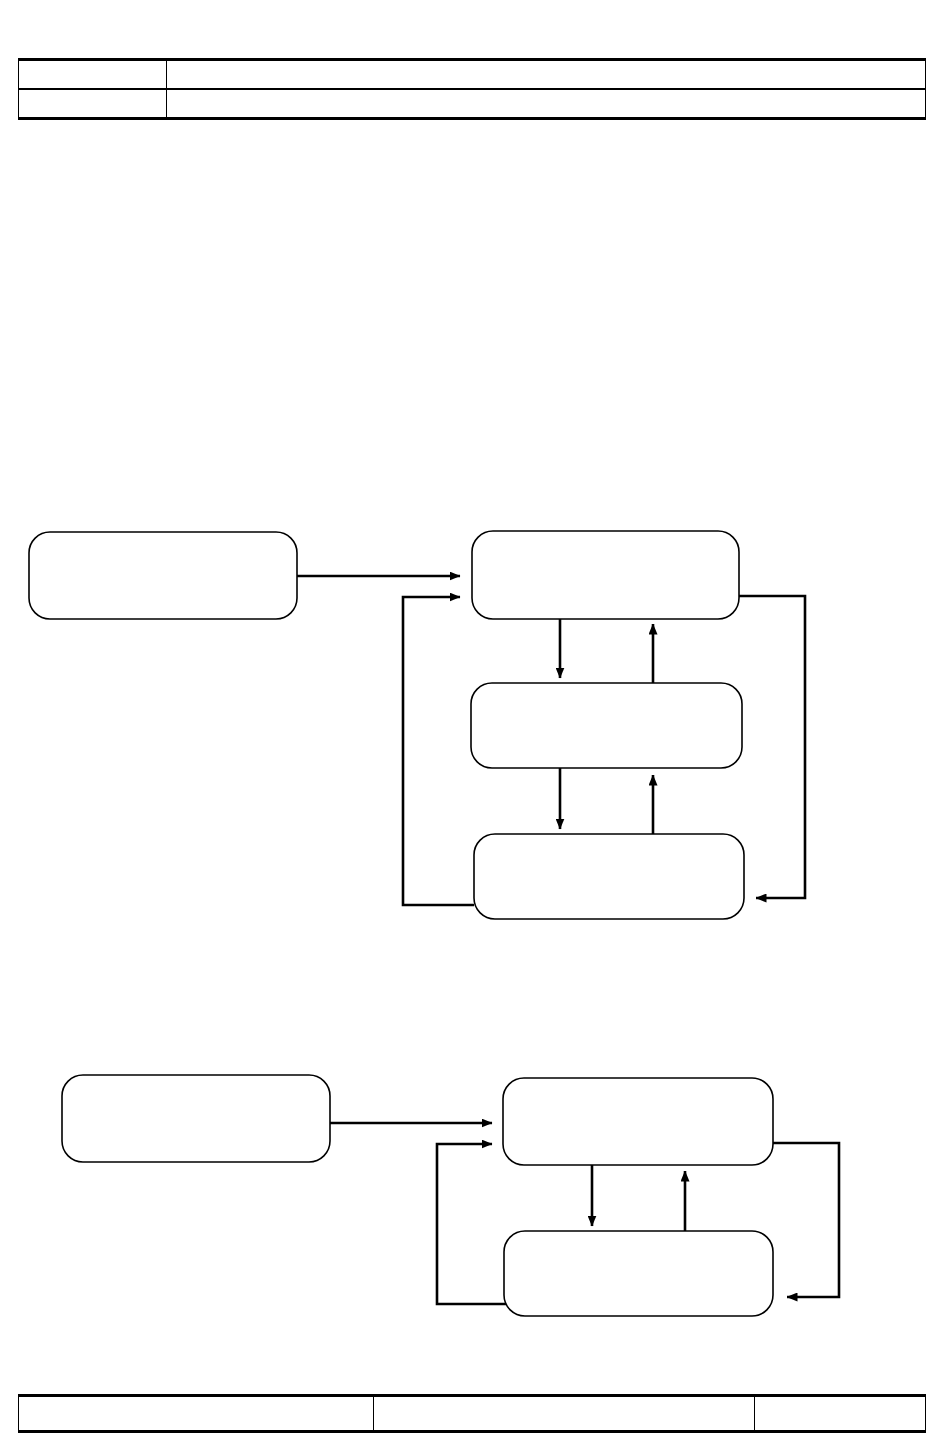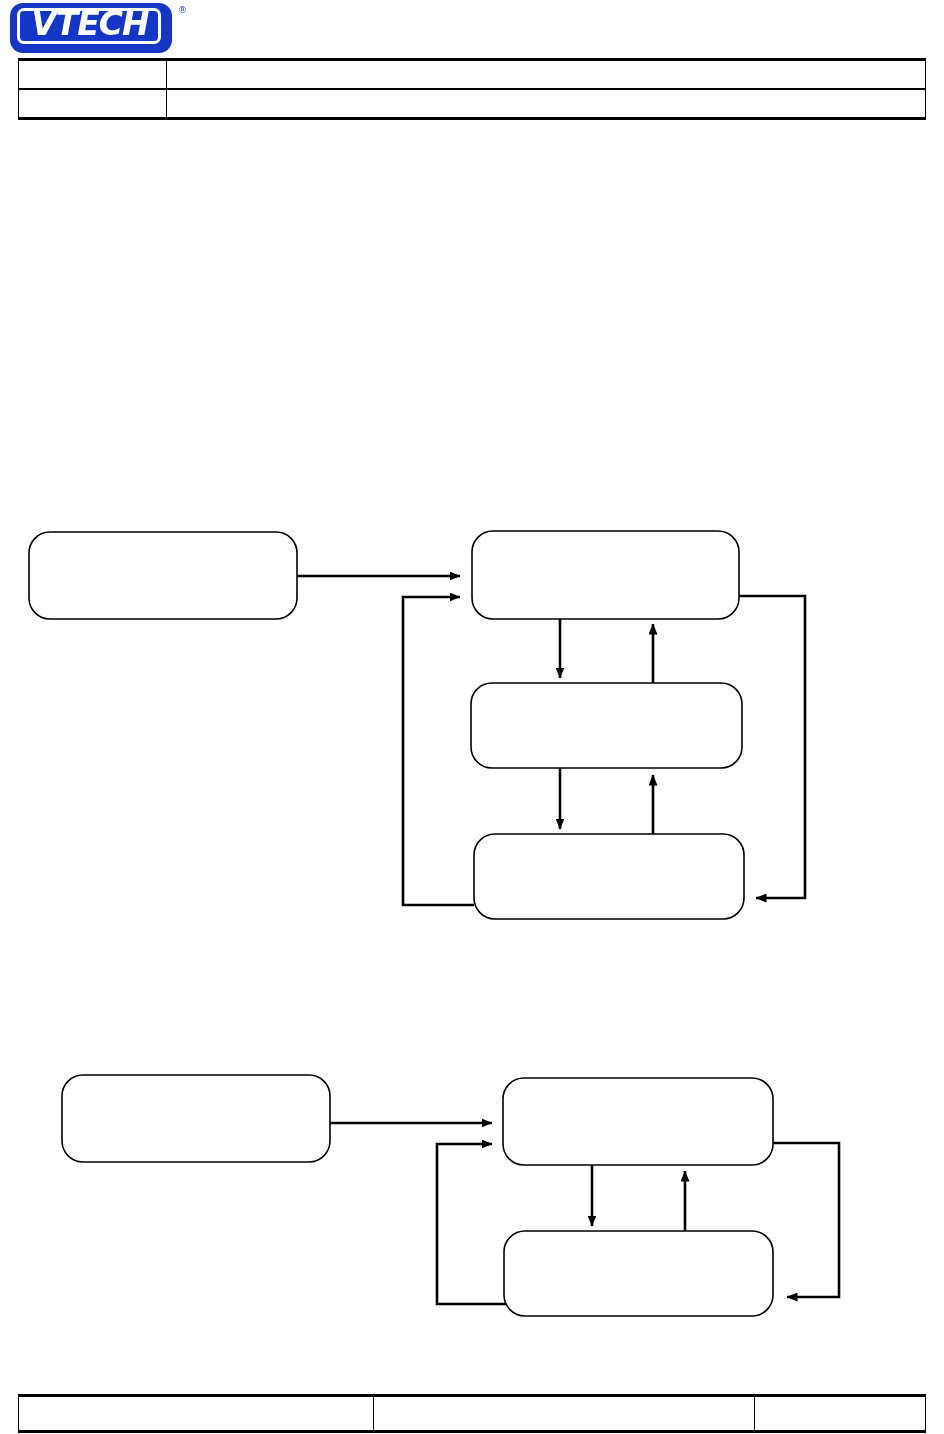--- a/index.html
+++ b/index.html
@@ -127,26 +127,20 @@
     vertical-align: middle;
   }
   #footer-table td.f1 { width: 344px; }
   #footer-table td.f2 { width: 370px; }
 </style>
 </head>
 <body>
 
 <div id="page">
 
-  <div id="logo-wrap">
-    <div id="logo-badge"></div>
-    <div id="logo-inner"></div>
-    <div id="logo-text">VTECH</div>
-    <div id="logo-tm">®</div>
-  </div>
 
   <table id="header-table">
     <tbody>
         <tr class="row-top">
       <td class="col-label"></td>
       <td class="col-value"></td>
     </tr>
     <tr class="row-bottom">
       <td class="col-label"></td>
       <td class="col-value"></td>

